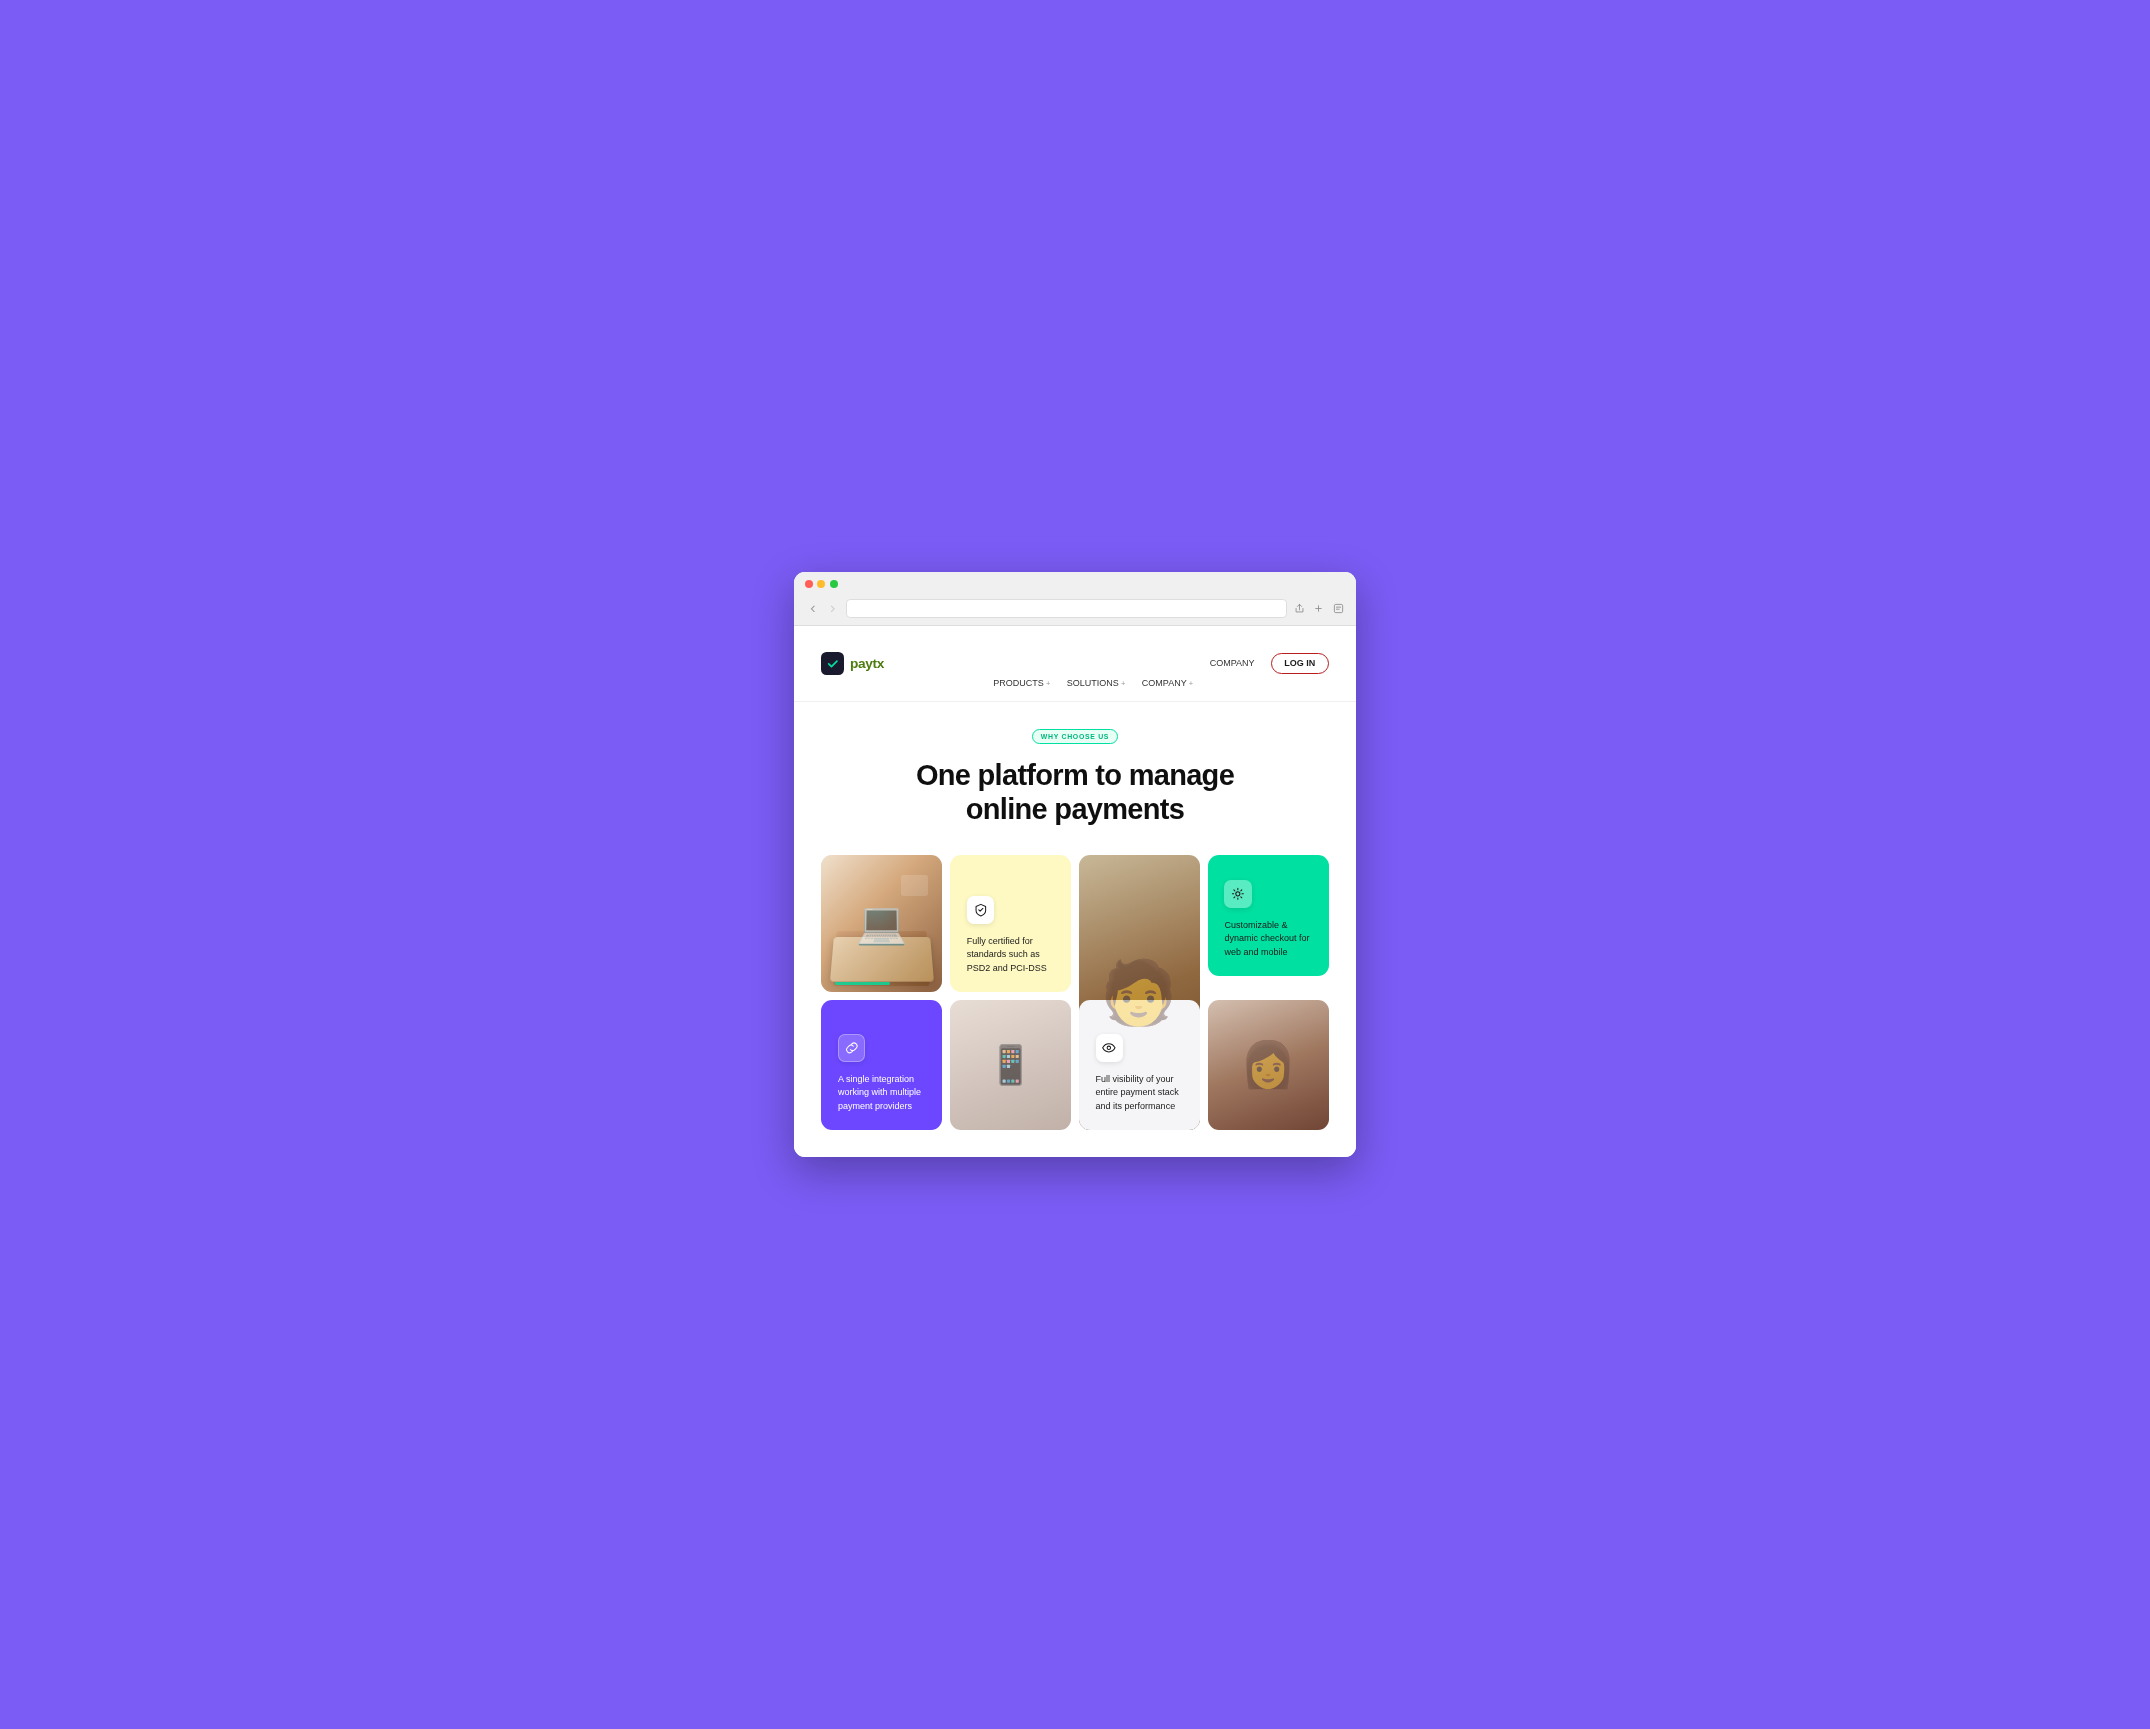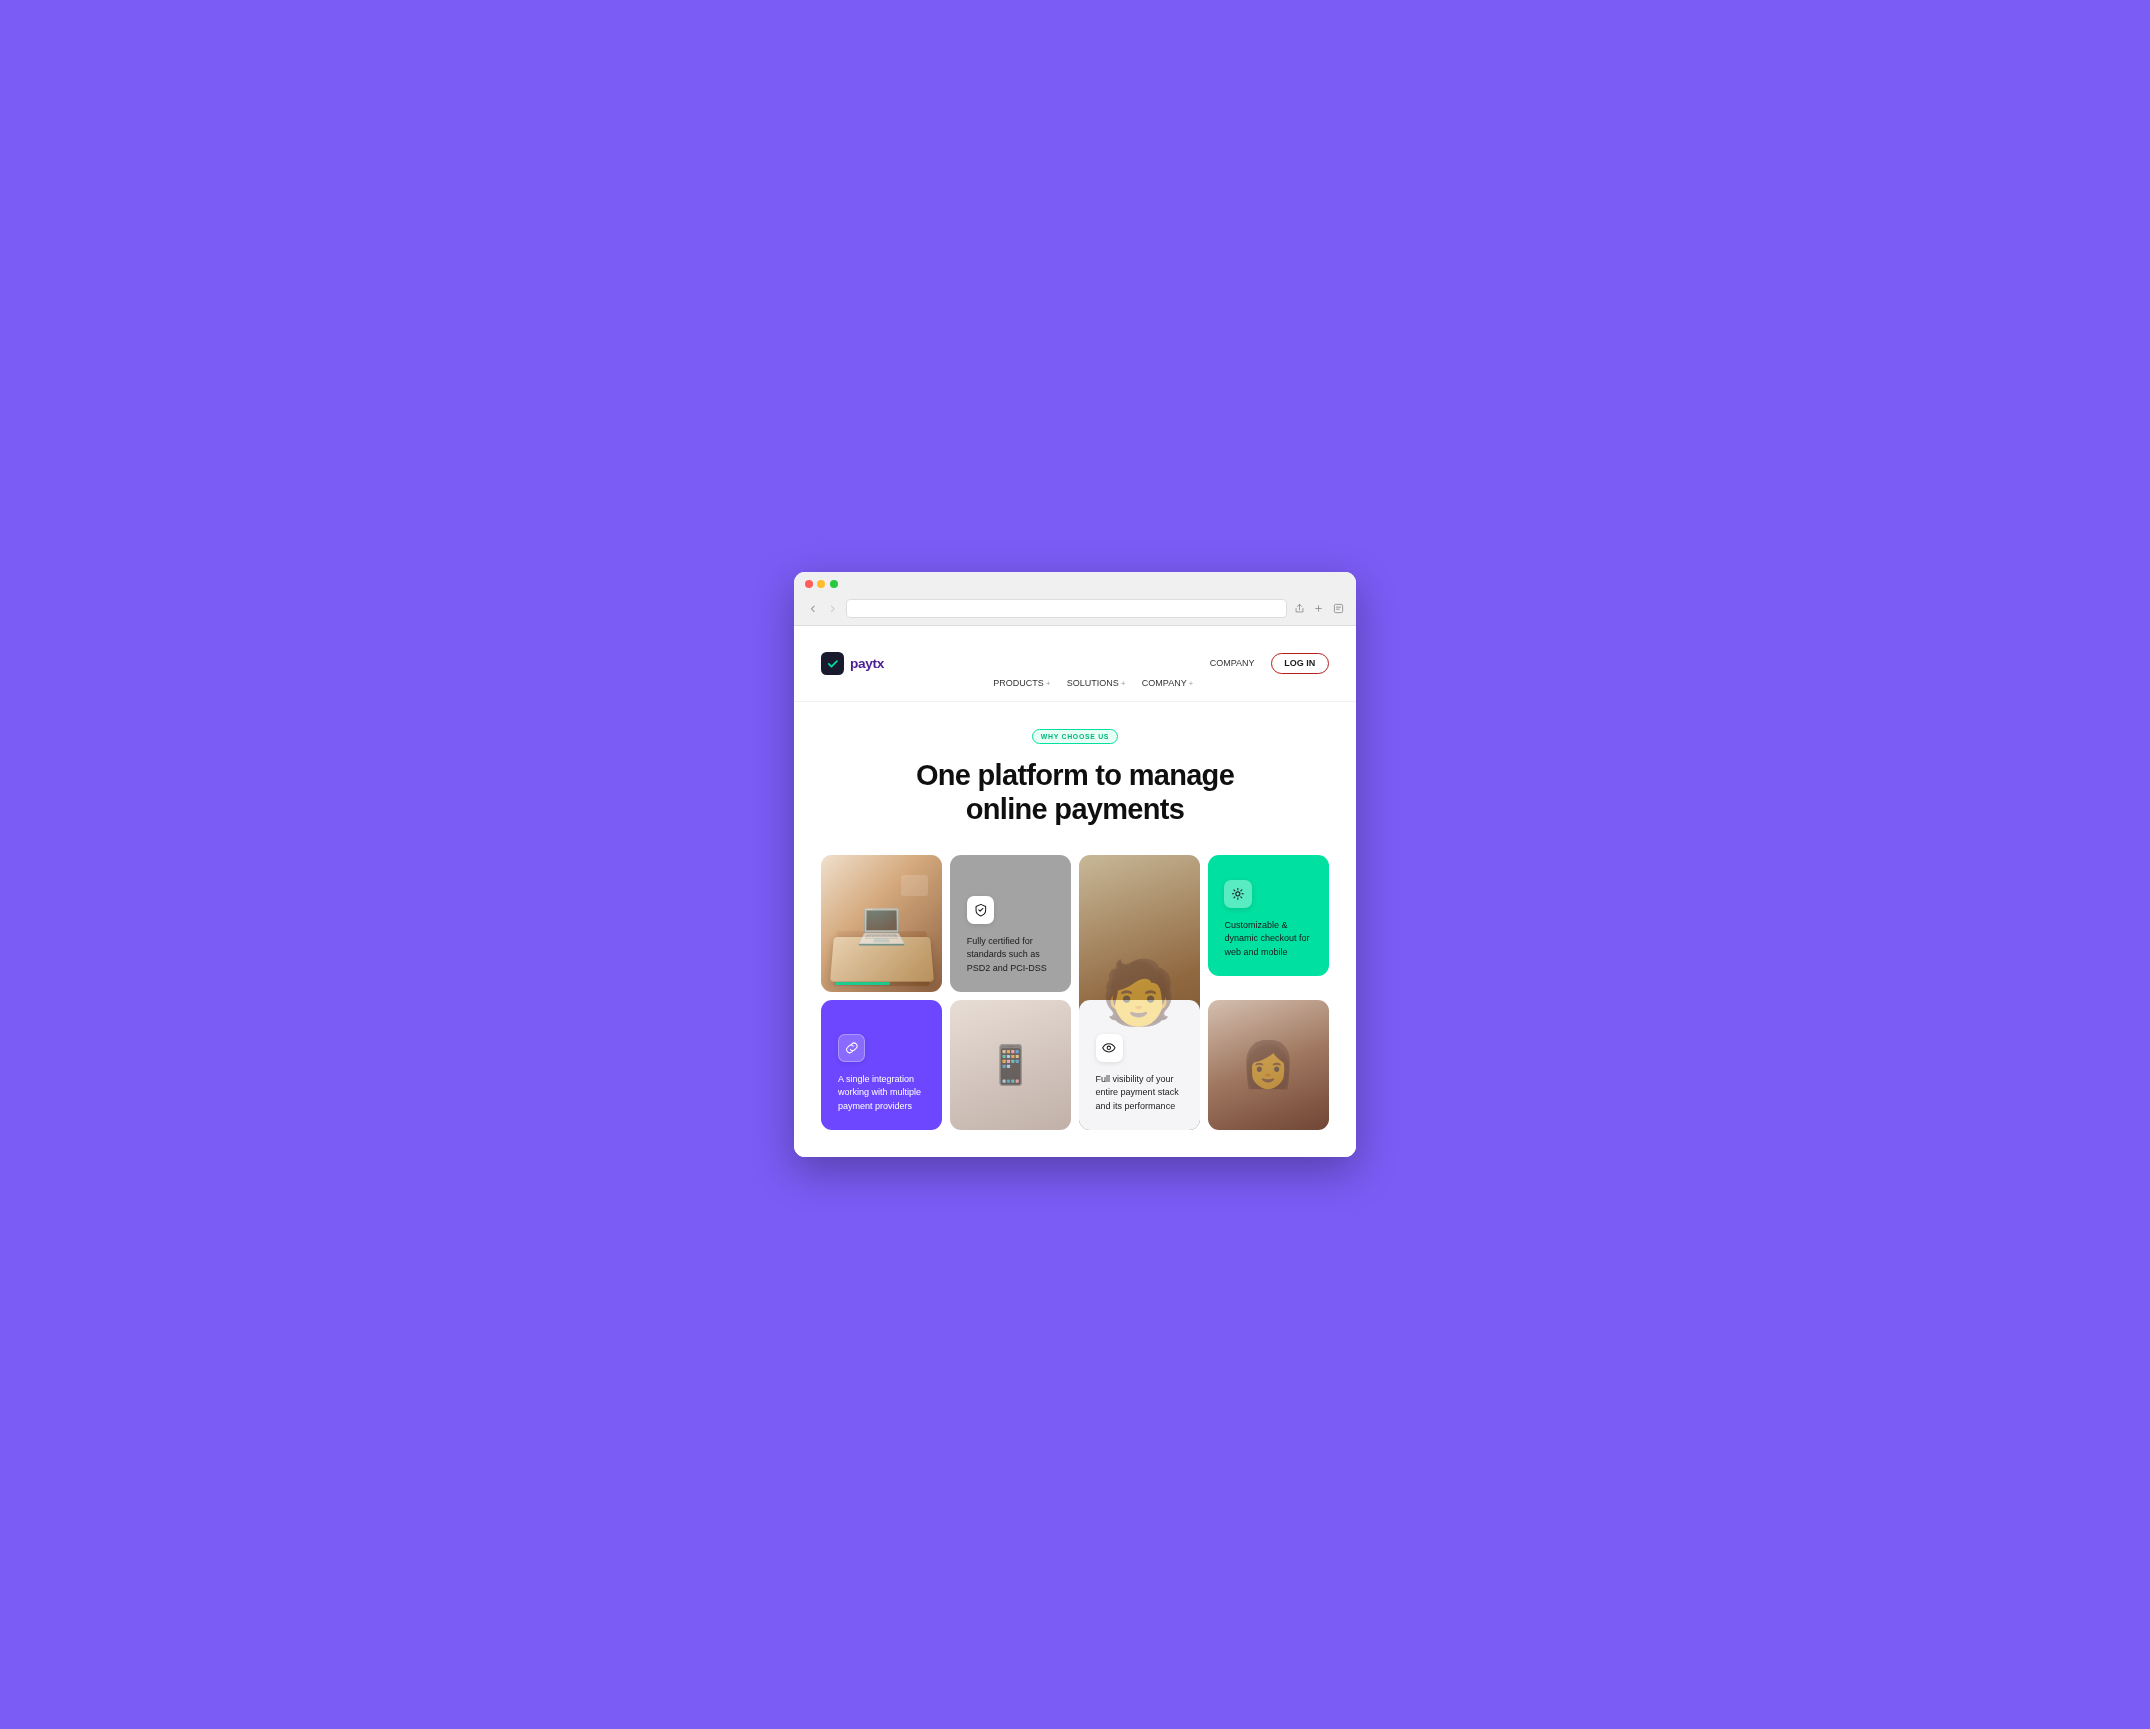--- a/index.html
+++ b/index.html
@@ -115,21 +115,21 @@
       background: #1a1a2e;
       border-radius: 5.5px;
       display: flex;
       align-items: center;
       justify-content: center;
     }
 
     .logo-text {
       font-size: 13.7px;
       font-weight: 700;
-      color: #4c1d95;
+      color: #4d7c0f;
       letter-spacing: -0.3px;
     }
 
     .nav-links {
       display: flex;
       align-items: center;
       gap: 16.5px;
     }
 
     .nav-item {
@@ -215,21 +215,21 @@
       background: #e8e8e8;
       height: 137px;
       border-radius: 11px;
       overflow: hidden;
     }
 
     
     .card-certified {
       grid-column: 2;
       grid-row: 1;
-      background: #a3a3a3;
+      background: #fef9c3;
       border-radius: 11px;
       padding: 16.5px;
       display: flex;
       flex-direction: column;
       justify-content: flex-end;
       height: 137px;
     }
 
     
     .card-person1 {

